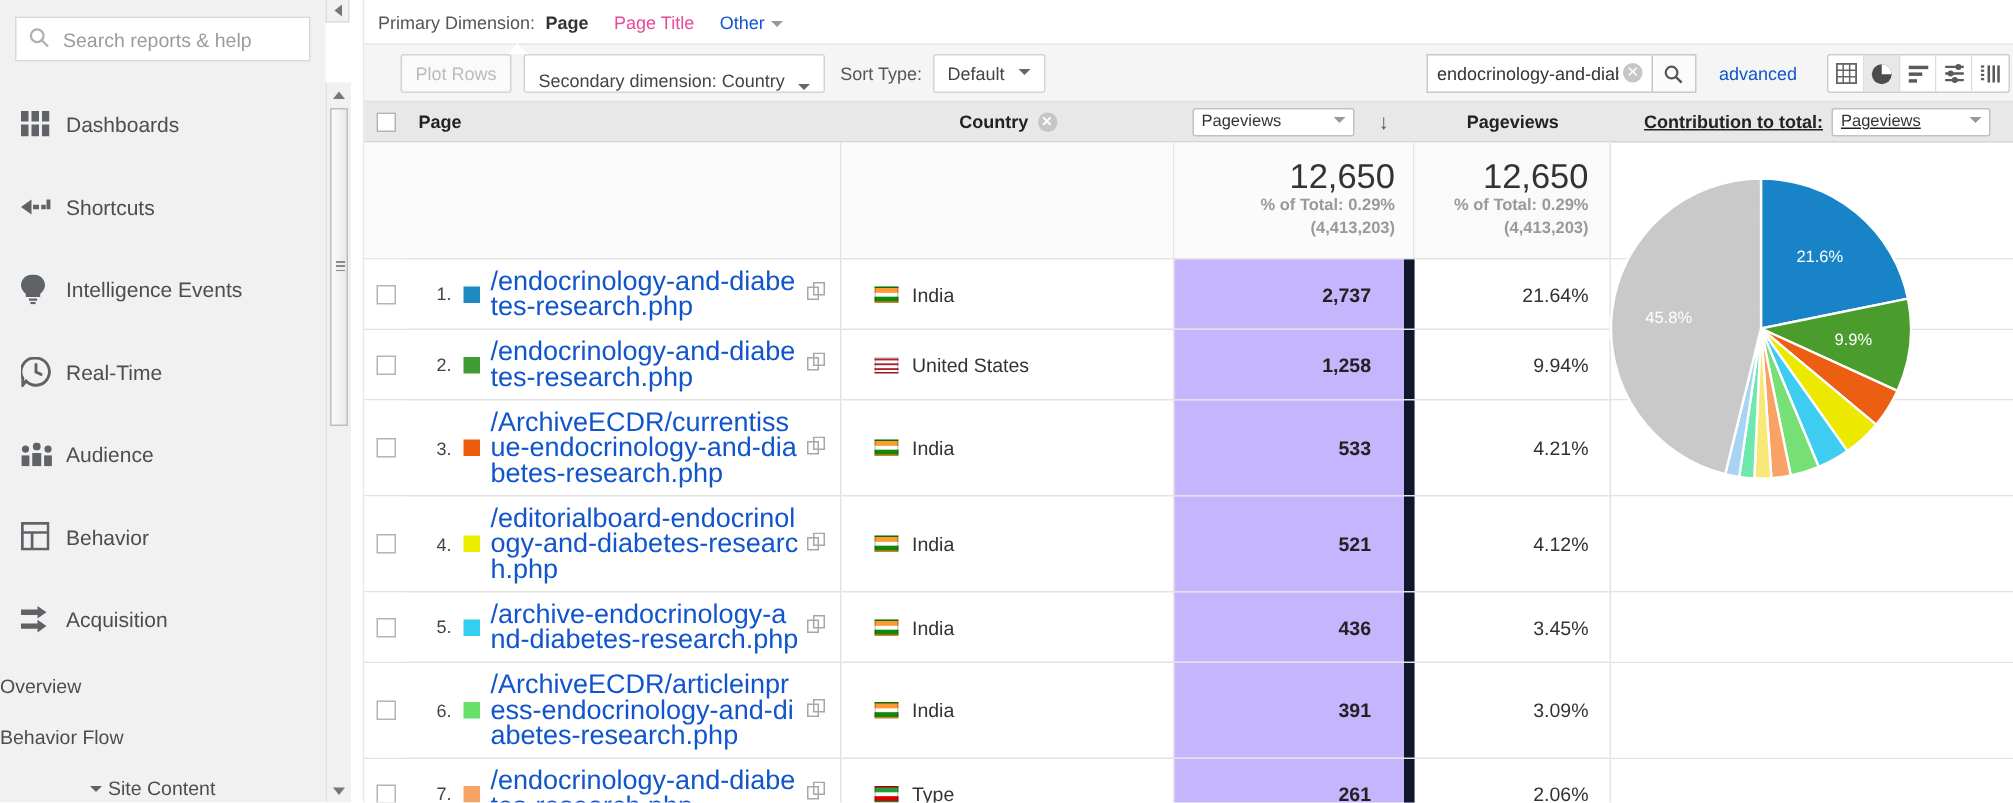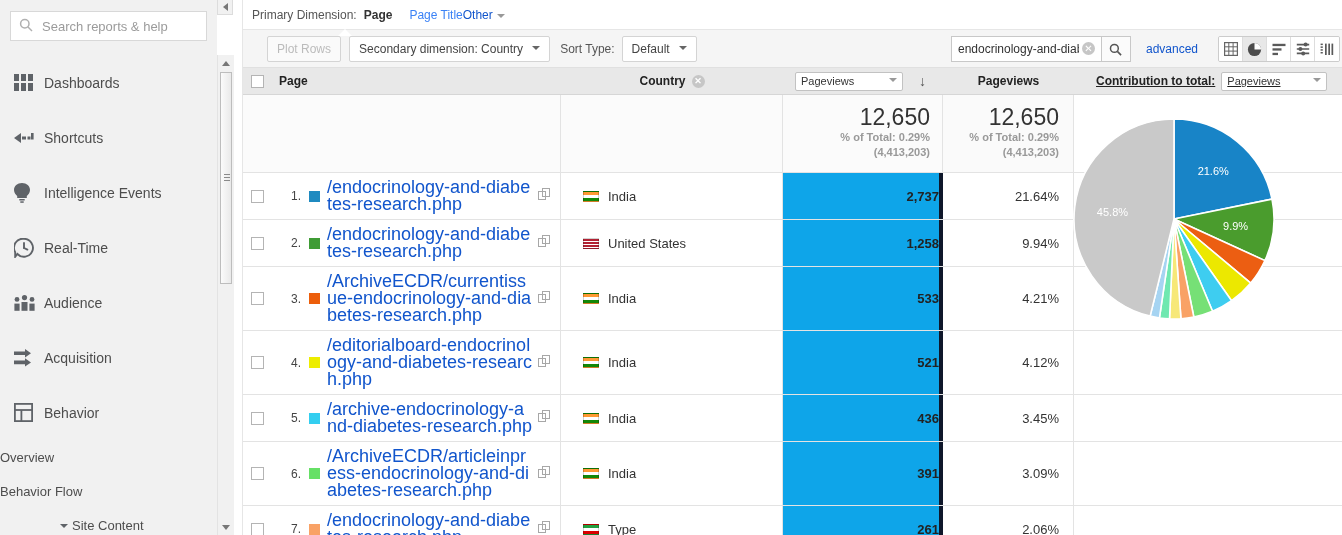--- a/index.html
+++ b/index.html
@@ -114,21 +114,21 @@
 
   .primary-dim {
     height: 29px;
     display: flex; align-items: center;
     padding-left: 9px;
     font-size: 12px;
     background: #fff;
   }
   .primary-dim .plabel { color: #555; margin-right: 7px; }
   .primary-dim .active { color: #333; font-weight: bold; margin-right: 17px; }
-  .primary-dim .link { color: #3b82f6; cursor: pointer; text-decoration: none; }
+  .primary-dim .link { color: #ec4899; margin-right: 17px; cursor: pointer; text-decoration: none; }
   .primary-dim .other { color: #1155cc; cursor: pointer; }
   .caret-dn {
     display:inline-block; width:0;height:0;
     border-left:4px solid transparent;border-right:4px solid transparent;
     border-top:4px solid #999; margin-left:4px; position:relative; top:-1px;
   }
 
   .toolbar {
     position: relative;
     height: 38px;
@@ -235,22 +235,22 @@
   .totrow .c-ctry { border-right: 1px solid #e3e3e3; }
   .totrow .c-pv1 { background:#fbfbfb; border-right:1px solid #e3e3e3; text-align:right; padding: 9px 12px 0 0; }
   .totrow .c-pv2 { background:#fafafa; border-right:1px solid #e3e3e3; text-align:right; padding: 9px 14px 0 0; }
   .tot-big { font-size: 23px; color: #333; line-height: 26px; }
   .tot-sub { font-size: 11px; color: #999; line-height: 15px; font-weight: bold; }
 
   .trow { display: flex; border-bottom: 1px solid #e3e3e3; min-height: 47px; }
   .trow .c-check { background: #fff; align-items: center; }
   .trow .c-page { display: flex; align-items: center; padding: 6px 6px 6px 8px; border-right: 1px solid #e3e3e3; }
   .trow .c-ctry { display: flex; align-items: center; padding-left: 22px; border-right: 1px solid #e3e3e3; }
-  .trow .c-pv1 { display: flex; align-items: center; justify-content: flex-end; padding-right: 0;
-                 background:#0ea5e9; border-right:4px solid #0f172a; font-size:13px; color:#222; font-weight:bold; }
+  .trow .c-pv1 { display: flex; align-items: center; justify-content: flex-end; padding-right: 22px;
+                 background:#c4b5fd; border-right:7px solid #0f172a; font-size:13px; color:#222; font-weight:bold; }
   .trow .c-pv2 { display: flex; align-items: center; justify-content: flex-end; padding-right: 14px;
                  border-right:1px solid #e3e3e3; font-size:13px; color:#333; }
   .trow .c-rest { background: #fff; }
 
   .rank { width: 22px; flex: 0 0 22px; text-align: right; font-size: 12px; color: #444; margin-right: 8px; }
   .swatch { width: 11px; height: 11px; flex: 0 0 11px; margin-right: 7px; }
   .plink { color: #1155cc; font-size: 18px; line-height: 17px; word-break: break-all; cursor: pointer; flex: 1 1 auto; }
   .extlink { width: 16px; flex: 0 0 16px; margin-left: 4px; opacity: .75; cursor: pointer; }
   .flag { width: 16px; height: 11px; flex: 0 0 16px; margin-right: 9px; border: 1px solid rgba(0,0,0,.18); }
   .cname { font-size: 13px; color: #333; }
@@ -339,37 +339,37 @@
             <rect x="0.4" y="8.6" width="5.2" height="7.2" fill="#5f6368"></rect>
             <rect x="7.5" y="7" width="6" height="8.8" fill="#5f6368"></rect>
             <rect x="15.4" y="8.6" width="5.2" height="7.2" fill="#5f6368"></rect>
           </svg>
         </span>
         <span class="lbl">Audience</span>
       </div>
 
       <div class="nav-item">
         <span class="ico">
-          <svg width="21" height="18" viewBox="0 0 21 18">
-            <path d="M0 2.4 L11 2.4 L11 0 L17 4.2 L11 8.4 L11 6 L0 6 Z" fill="#5f6368"></path>
-            <path d="M0 11.6 L11 11.6 L11 9.2 L17 13.4 L11 17.6 L11 15.2 L0 15.2 Z" fill="#5f6368"></path>
-          </svg>
-        </span>
-        <span class="lbl">Acquisition</span>
-      </div>
-
-      <div class="nav-item">
-        <span class="ico">
           <svg width="19" height="19" viewBox="0 0 19 19">
             <rect x="0.9" y="0.9" width="17.2" height="17.2" fill="none" stroke="#5f6368" stroke-width="1.8"></rect>
             <line x1="0.9" y1="7" x2="18.1" y2="7" stroke="#5f6368" stroke-width="1.8"></line>
             <line x1="7.4" y1="7" x2="7.4" y2="18.1" stroke="#5f6368" stroke-width="1.8"></line>
           </svg>
         </span>
         <span class="lbl">Behavior</span>
+      </div>
+
+      <div class="nav-item">
+        <span class="ico">
+          <svg width="21" height="18" viewBox="0 0 21 18">
+            <path d="M0 2.4 L11 2.4 L11 0 L17 4.2 L11 8.4 L11 6 L0 6 Z" fill="#5f6368"></path>
+            <path d="M0 11.6 L11 11.6 L11 9.2 L17 13.4 L11 17.6 L11 15.2 L0 15.2 Z" fill="#5f6368"></path>
+          </svg>
+        </span>
+        <span class="lbl">Acquisition</span>
       </div>
 
       <div class="nav-sub">
         <span>Overview</span>
       </div>
       <div class="nav-sub">
         <span>Behavior Flow</span>
       </div>
       <div class="nav-sub indent">
         <span class="caret-small"></span>
@@ -406,21 +406,21 @@
       </span>
     </div>
 
     <div class="toolbar" style="background:#f5f5f5;border-top:1px solid #e6e6e6;">
       <div class="tick"></div>
 
       <div class="btn disabled">
         <span>Plot Rows</span>
       </div>
 
-      <div class="btn" style="margin-left:8px;">
+      <div class="btn" style="margin-left:8px;align-items:flex-end;">
         <span>Secondary dimension: Country</span>
         <span class="caret-dn"></span>
       </div>
 
       <span class="tb-label">Sort Type:</span>
 
       <div class="btn">
         <span>Default</span>
         <span class="caret-dn"></span>
       </div>

